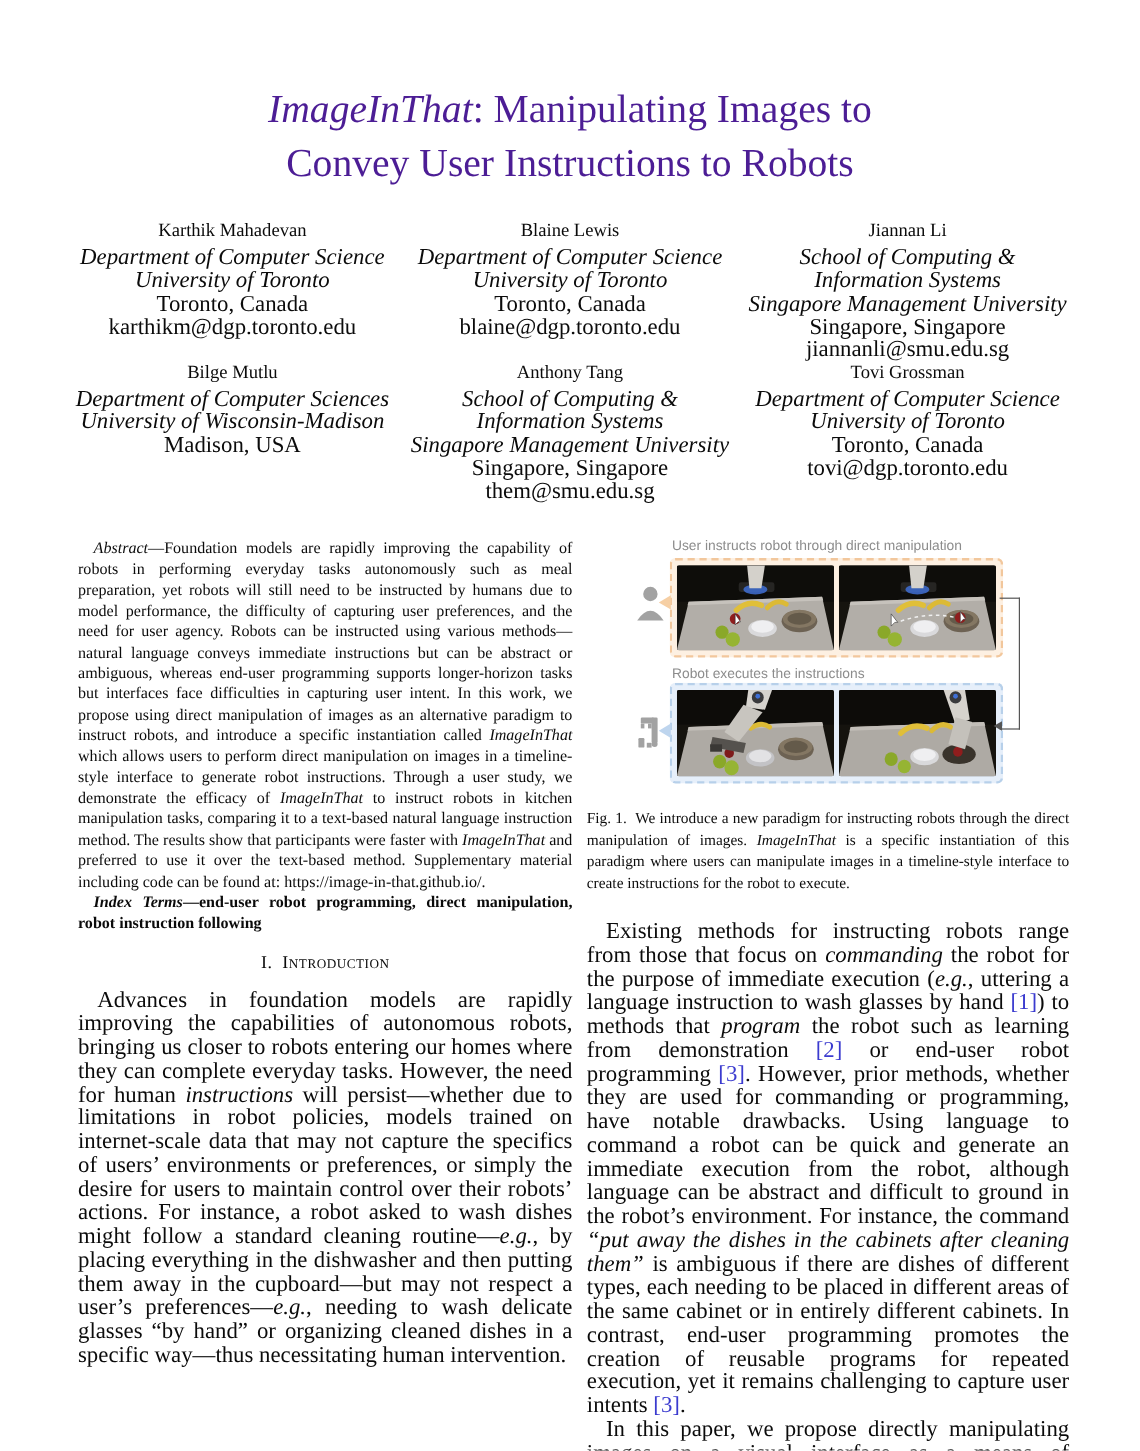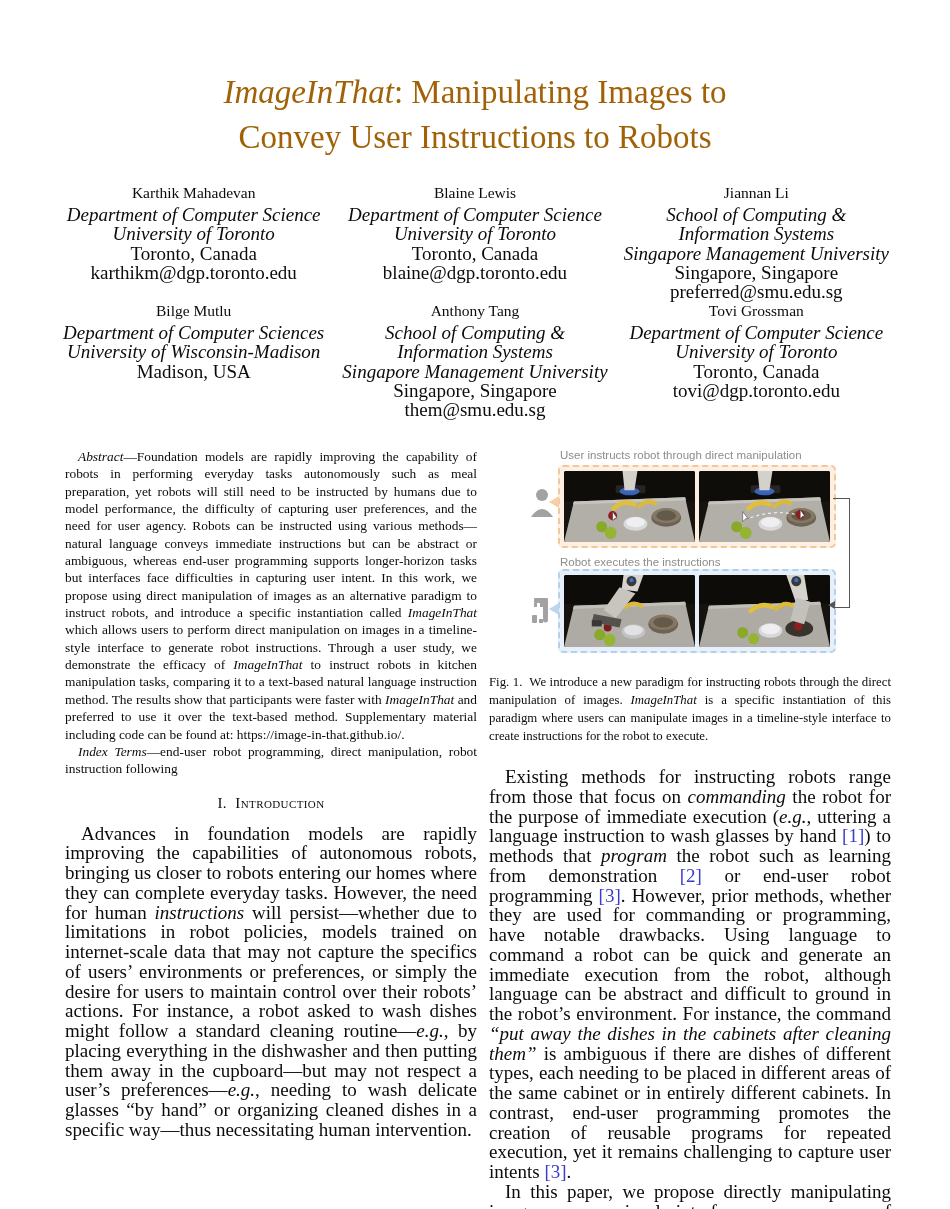--- a/index.html
+++ b/index.html
@@ -1,40 +1,40 @@
 <!DOCTYPE html>
 <html><head>
 <meta charset="utf-8">
 <style>
   html,body{margin:0;padding:0;background:#ffffff;}
   .page{position:relative;width:950px;height:1209px;background:#ffffff;overflow:hidden;
         font-family:"Liberation Serif",serif;color:#0b0b0b;}
 
   
   .title-block{position:absolute;top:70px;left:0;width:950px;text-align:center;
-               font-size:33px;line-height:45px;color:#a16207;}
+               font-size:33px;line-height:45px;color:#4c1d95;}
   .title-block i{font-style:italic;}
 
   
   .authors-row{position:absolute;left:60px;width:830px;display:flex;gap:14px;}
   .authors-row .author{flex:1 1 0;text-align:center;}
   .author .name{font-size:15.5px;margin-bottom:3px;}
   .author .aff{font-size:19px;line-height:19.3px;}
   .author .aff.it{font-style:italic;}
   .row1{top:184px;}
   .row2{top:302px;}
 
   
   .col{position:absolute;top:448px;}
   .col-left{left:65px;width:412px;}
   .col-right{left:489px;width:402px;}
 
   .abstract{font-size:13.4px;font-weight:normal;line-height:17.35px;text-align:justify;
             text-indent:13px;margin:0;}
-  .index-terms{font-size:13.4px;font-weight:normal;line-height:17.35px;text-align:justify;
+  .index-terms{font-size:13.4px;font-weight:bold;line-height:17.35px;text-align:justify;
             text-indent:13px;margin:0;}
   .sec-heading{font-size:15px;text-align:center;margin:17px 0 12px 0;
                font-variant:small-caps;letter-spacing:.4px;}
   .body-par{font-size:19px;line-height:19.75px;text-align:justify;text-indent:16px;margin:0;}
   .cite{color:#3b3bcf;}
 
   
   .figure1{position:relative;width:402px;height:216px;}
   .fig-label{position:absolute;left:71px;font-family:"Liberation Sans",sans-serif;
              font-size:11.5px;color:#8c8c8c;white-space:nowrap;}
@@ -85,21 +85,21 @@
       <div class="aff it">Department of Computer Science</div>
       <div class="aff it">University of Toronto</div>
       <div class="aff">Toronto, Canada</div>
       <div class="aff">blaine@dgp.toronto.edu</div>
     </div>
     <div class="author">
       <div class="name">Jiannan Li</div>
       <div class="aff it">School of Computing &amp; Information Systems</div>
       <div class="aff it">Singapore Management University</div>
       <div class="aff">Singapore, Singapore</div>
-      <div class="aff">preferred@smu.edu.sg</div>
+      <div class="aff">jiannanli@smu.edu.sg</div>
     </div>
   </div>
 
   <div class="authors-row row2">
     <div class="author">
       <div class="name">Bilge Mutlu</div>
       <div class="aff it">Department of Computer Sciences</div>
       <div class="aff it">University of Wisconsin-Madison</div>
       <div class="aff">Madison, USA</div>
     </div>

